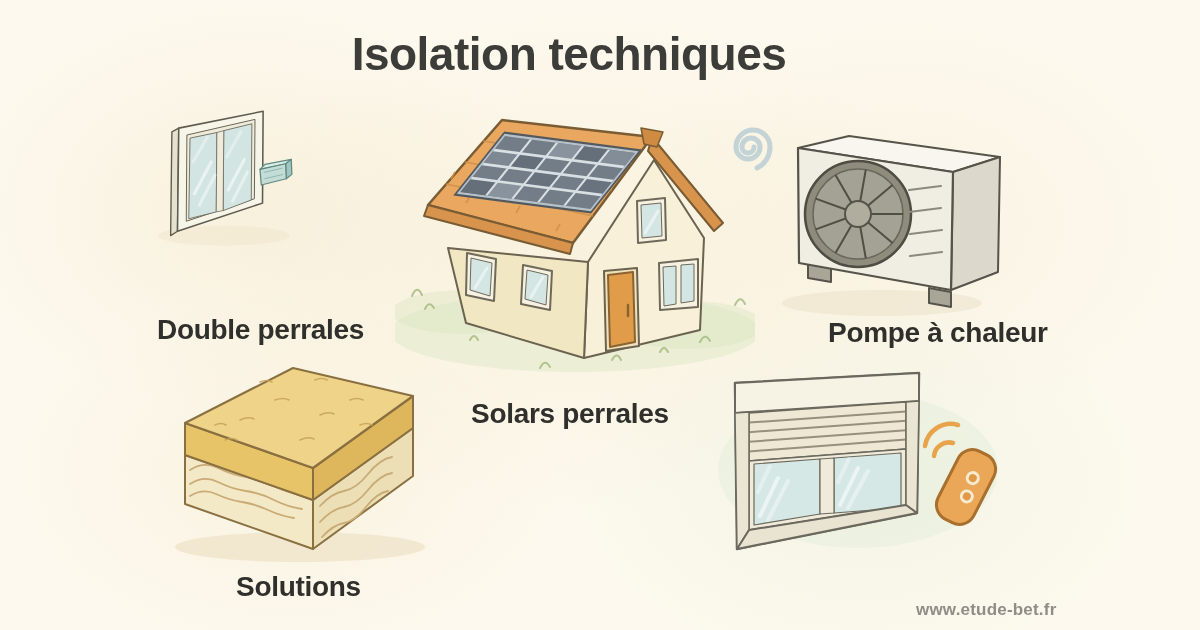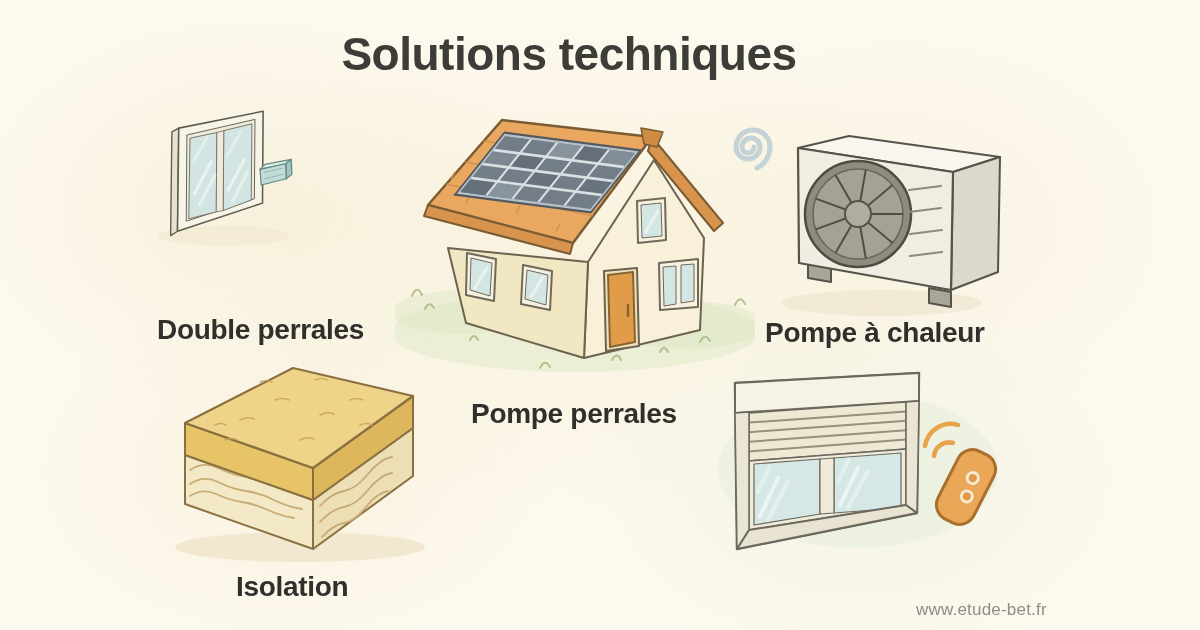--- a/index.html
+++ b/index.html
@@ -15,30 +15,30 @@
       #fdf9ee;
   }
   .title{
     position:absolute;left:0;top:27px;width:1138px;text-align:center;
     font-size:46px;font-weight:700;letter-spacing:-0.5px;color:#3c3c39;
   }
   .label{
     position:absolute;font-size:28px;font-weight:700;letter-spacing:-0.3px;color:#2f2f2c;white-space:nowrap;
   }
   .watermark{
-    position:absolute;left:916px;top:600px;font-size:17px;font-weight:400;color:#8e8e87;letter-spacing:0.2px;
+    position:absolute;left:916px;top:600px;font-size:17px;font-weight:700;color:#8e8e87;letter-spacing:0.2px;
   }
   .illu{position:absolute;}
 </style>
 </head>
 <body>
 
 <div class="canvas">
 
-  <div class="title">Solutions techniques</div>
+  <div class="title">Isolation techniques</div>
 
   <svg class="illu" style="left:150px;top:85px" width="250" height="235" viewBox="150 85 400 320">
     <g>
       <ellipse cx="268" cy="298" rx="105" ry="16" fill="#efe4c9" opacity="0.45"></ellipse>
     </g>
     <g stroke-linejoin="round">
       <polygon points="185,132 196,126 194,291 183,298" fill="#e6e2cf" stroke="#5e5c50" stroke-width="2.2"></polygon>
       <polygon points="196,126 331,99 330,246 194,291" fill="#f7f4e8" stroke="#5e5c50" stroke-width="2.5"></polygon>
       <polygon points="209,137 318,112 317,239 208,275" fill="#efebdb" stroke="#6a6658" stroke-width="1.6"></polygon>
       <polygon points="214,142 257,133 256,260 212,271" fill="#d2e5e2" stroke="#6a6658" stroke-width="1.4"></polygon>
@@ -231,19 +231,19 @@
       <path d="M925,446 a26,26 0 0 1 33,-21"></path>
     </g>
     <g transform="translate(966,487) rotate(27)">
       <rect x="-20" y="-38" width="40" height="76" rx="16" fill="#e9a757" stroke="#a96f2d" stroke-width="3"></rect>
       <circle cx="2" cy="-11" r="5.5" fill="#e09a47" stroke="#f6ead0" stroke-width="3"></circle>
       <circle cx="5" cy="8" r="5.5" fill="#e09a47" stroke="#f6ead0" stroke-width="3"></circle>
     </g>
   </svg>
 
   <div class="label" style="left:157px;top:314px">Double perrales</div>
-  <div class="label" style="left:471px;top:398px">Pompe perrales</div>
-  <div class="label" style="left:765px;top:317px">Pompe à chaleur</div>
-  <div class="label" style="left:236px;top:571px">Isolation</div>
+  <div class="label" style="left:471px;top:398px">Solars perrales</div>
+  <div class="label" style="left:828px;top:317px">Pompe à chaleur</div>
+  <div class="label" style="left:236px;top:571px">Solutions</div>
 
   <div class="watermark">www.etude-bet.fr</div>
 
 </div>
 
 </body></html>

